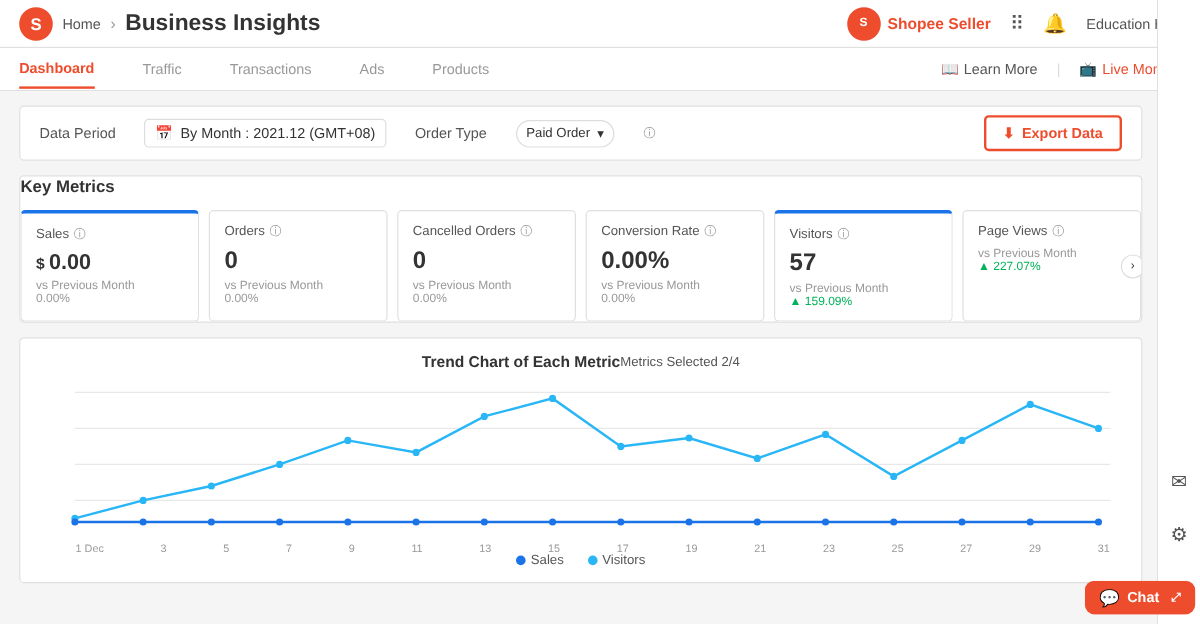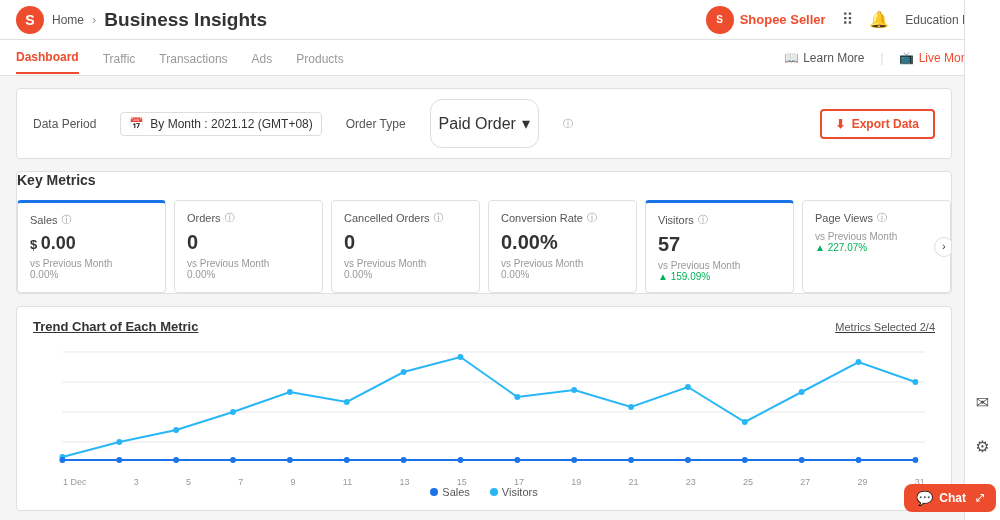--- a/index.html
+++ b/index.html
@@ -13,56 +13,56 @@
     .page-title-text { font-weight: bold; color: #333; font-size: 19px; }
     .header-right { display: flex; align-items: center; gap: 16px; }
     .shopee-seller { display: flex; align-items: center; gap: 6px; font-size: 13px; font-weight: bold; color: #ee4d2d; }
     .seller-logo { width: 28px; height: 28px; background: #ee4d2d; border-radius: 50%; display: flex; align-items: center; justify-content: center; color: white; font-weight: bold; font-size: 10px; }
     .grid-icon { font-size: 16px; color: #555; cursor: pointer; }
     .bell-icon { font-size: 16px; color: #555; cursor: pointer; }
     .edu-hub { font-size: 12px; color: #555; cursor: pointer; }
 
     
     .navbar { background: #fff; border-bottom: 1px solid #e0e0e0; height: 36px; display: flex; align-items: center; padding: 0 16px; justify-content: space-between; }
-    .nav-left { display: flex; align-items: flex-end; gap: 24px; }
+    .nav-left { display: flex; align-items: center; gap: 40px; }
     .nav-item { font-size: 12px; color: #999; cursor: pointer; padding: 8px 0; }
     .nav-item.active { color: #ee4d2d; border-bottom: 2px solid #ee4d2d; font-weight: bold; }
     .nav-right { display: flex; align-items: center; gap: 16px; }
     .nav-link { font-size: 12px; color: #555; cursor: pointer; display: flex; align-items: center; gap: 4px; }
     .nav-link.highlighted { color: #ee4d2d; }
     .nav-divider { color: #ddd; }
 
     
     .main { padding: 12px 16px; background: #f5f5f5; height: calc(520px - 76px); overflow: hidden; }
 
     
     .filter-bar { background: #fff; border: 1px solid #e0e0e0; border-radius: 4px; padding: 10px 16px; display: flex; align-items: center; gap: 24px; margin-bottom: 12px; position: relative; }
     .filter-label { font-size: 12px; color: #555; }
     .filter-value { display: flex; align-items: center; gap: 6px; font-size: 12px; color: #333; border: 1px solid #ddd; border-radius: 4px; padding: 4px 8px; }
-    .order-type { display: flex; align-items: center; gap: 6px; border: 1px solid #ddd; border-radius: 12px; padding: 14px 8px; font-size: 16px; }
+    .order-type { display: flex; align-items: center; gap: 6px; border: 1px solid #ddd; border-radius: 12px; padding: 4px 8px; font-size: 11px; }
     .export-btn { position: absolute; right: 16px; border: 2px solid #ee4d2d; color: #ee4d2d; background: #fff; border-radius: 4px; padding: 6px 14px; font-size: 12px; cursor: pointer; display: flex; align-items: center; gap: 6px; font-weight: bold; }
 
     
     .section-title { font-size: 14px; font-weight: bold; color: #333; margin-bottom: 12px; }
     .metrics-section { background: #fff; border: 1px solid #e0e0e0; border-radius: 4px; margin-bottom: 12px; }
     .metrics-cards { display: flex; gap: 8px; overflow: hidden; }
     .metric-card { border: 1px solid #e0e0e0; border-radius: 4px; padding: 10px 12px; flex: 1; min-width: 0; position: relative; }
     .metric-card.active-blue { border-top: 3px solid #1a73e8; }
     .metric-card.active-blue2 { border-top: 3px solid #1a73e8; }
     .metric-card-label { font-size: 11px; color: #555; margin-bottom: 6px; display: flex; align-items: center; gap: 4px; }
     .metric-value { font-size: 20px; font-weight: bold; color: #333; margin-bottom: 4px; }
     .metric-vs { font-size: 10px; color: #999; display: flex; align-items: flex-start; justify-content: space-between; flex-direction: column; }
     .metric-change { font-size: 10px; }
     .metric-change.positive { color: #00b259; }
     .metric-change.neutral { color: #999; }
     .nav-arrow { position: absolute; right: -4px; top: 50%; transform: translateY(-50%); background: #fff; border: 1px solid #ddd; border-radius: 50%; width: 20px; height: 20px; display: flex; align-items: center; justify-content: center; font-size: 10px; cursor: pointer; z-index: 1; }
 
     
     .chart-section { background: #fff; border: 1px solid #e0e0e0; border-radius: 4px; padding: 12px 16px; }
-    .chart-header { display: flex; justify-content: space-between; align-items: center; margin-bottom: 8px; text-decoration: underline; }
+    .chart-header { display: flex; justify-content: center; align-items: center; margin-bottom: 8px; }
     .chart-title { font-size: 13px; font-weight: bold; color: #333; }
     .metrics-selected { font-size: 11px; color: #555; }
     .chart-area { position: relative; height: 140px; }
     .chart-svg { width: 100%; height: 130px; }
     .x-axis { display: flex; justify-content: space-between; padding: 2px 10px 0 30px; }
     .x-label { font-size: 9px; color: #999; }
     .chart-legend { display: flex; justify-content: center; gap: 20px; margin-top: 4px; }
     .legend-item { display: flex; align-items: center; gap: 4px; font-size: 11px; color: #555; }
     .legend-dot { width: 8px; height: 8px; border-radius: 50%; }
 

